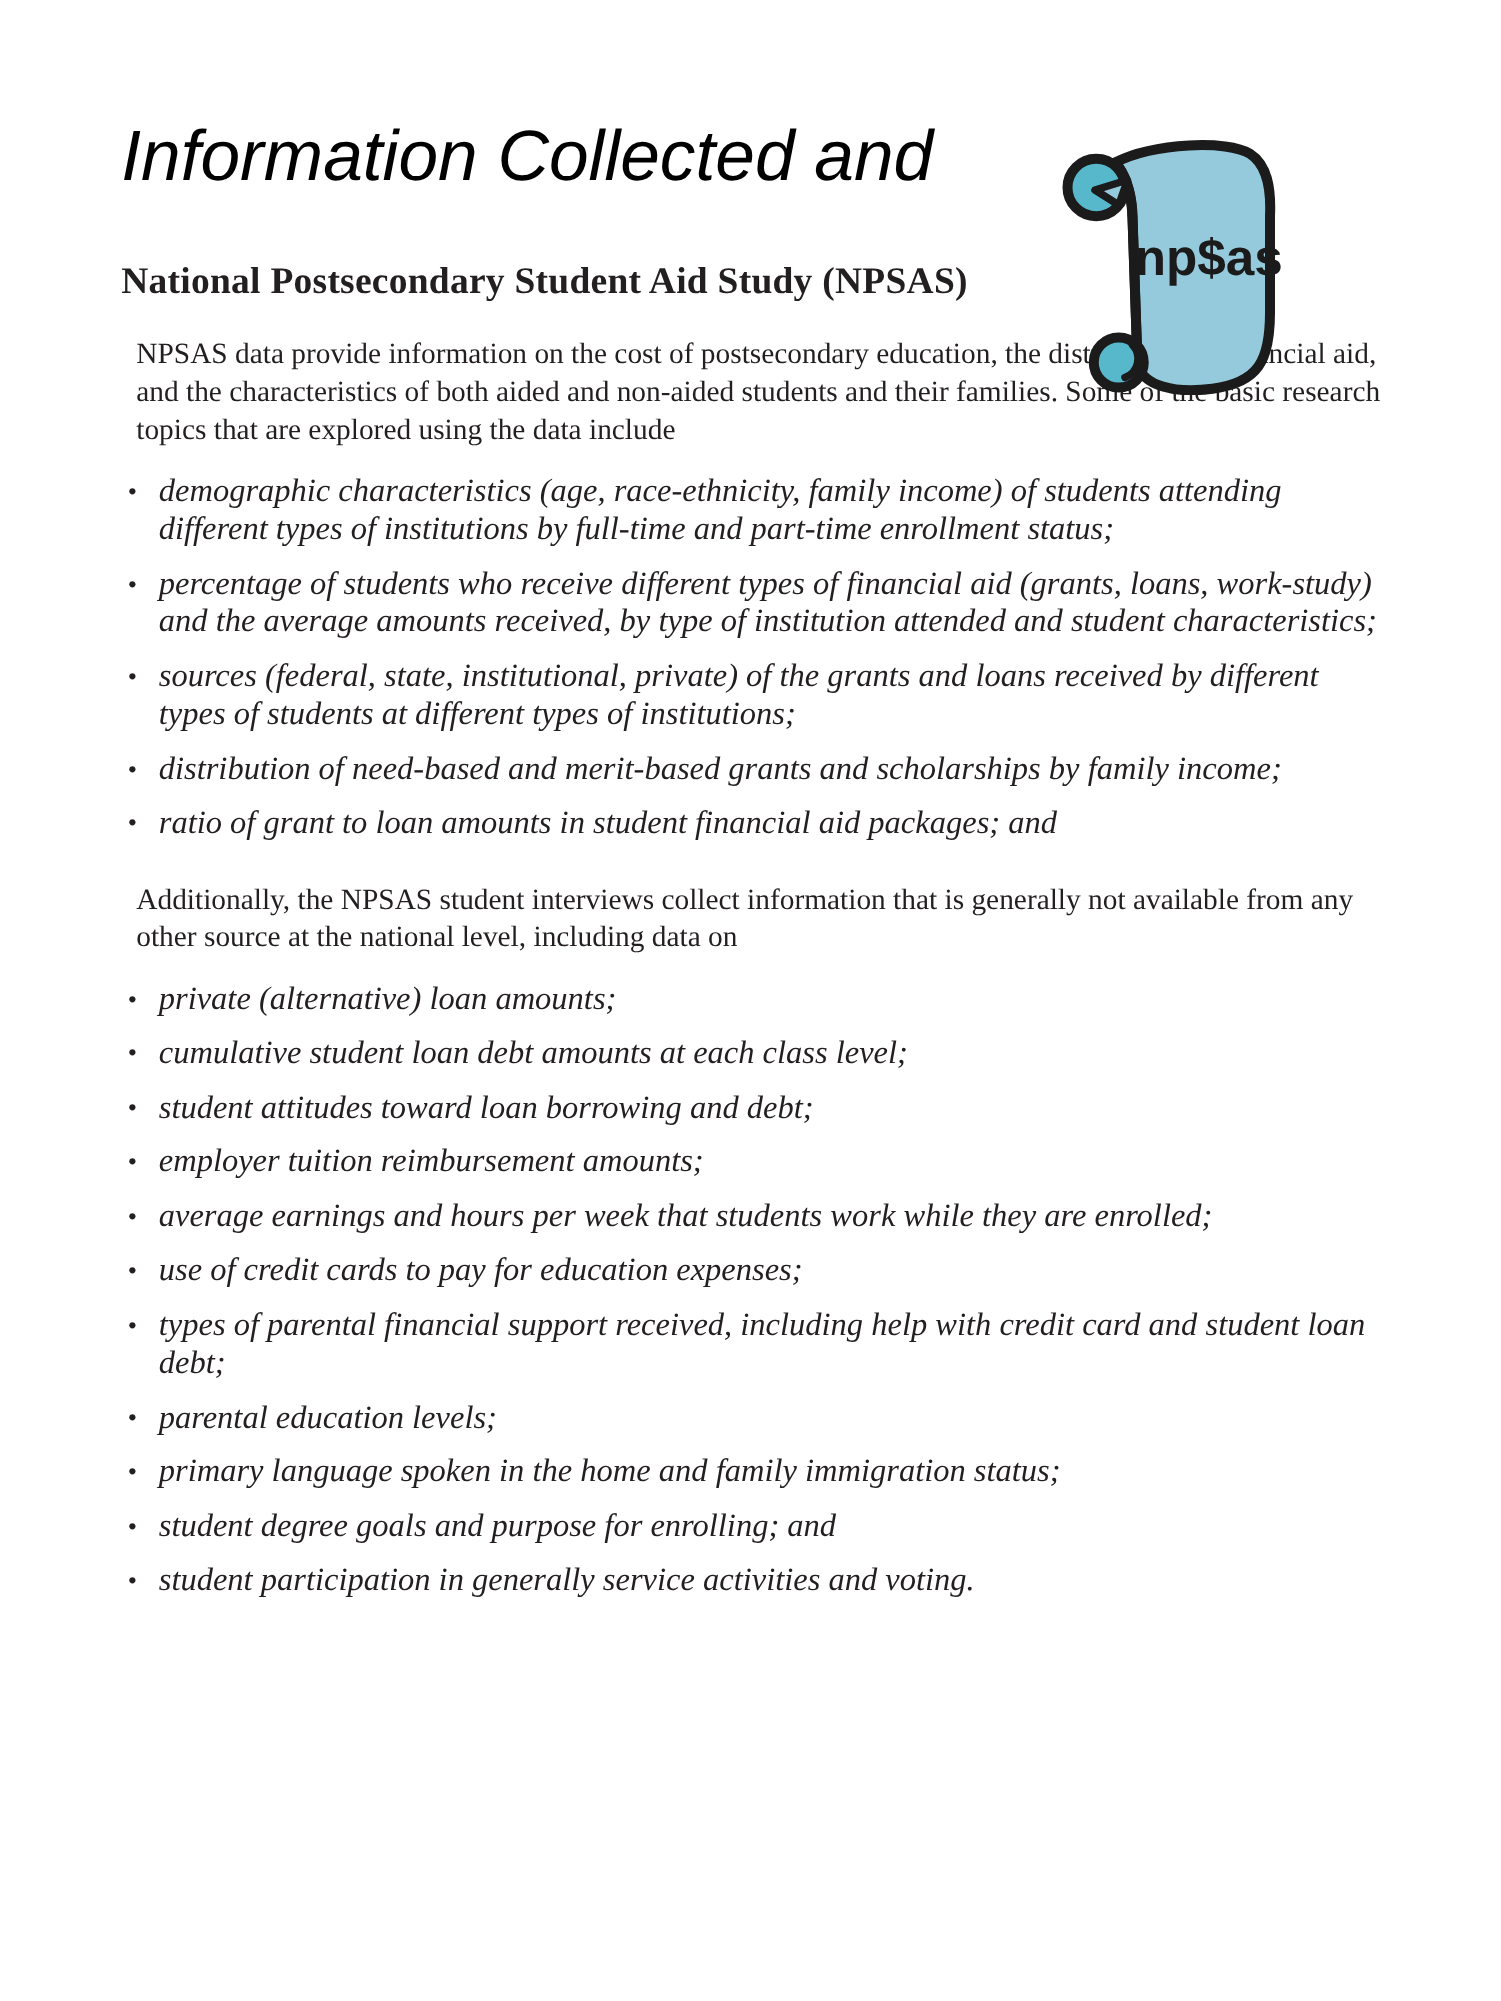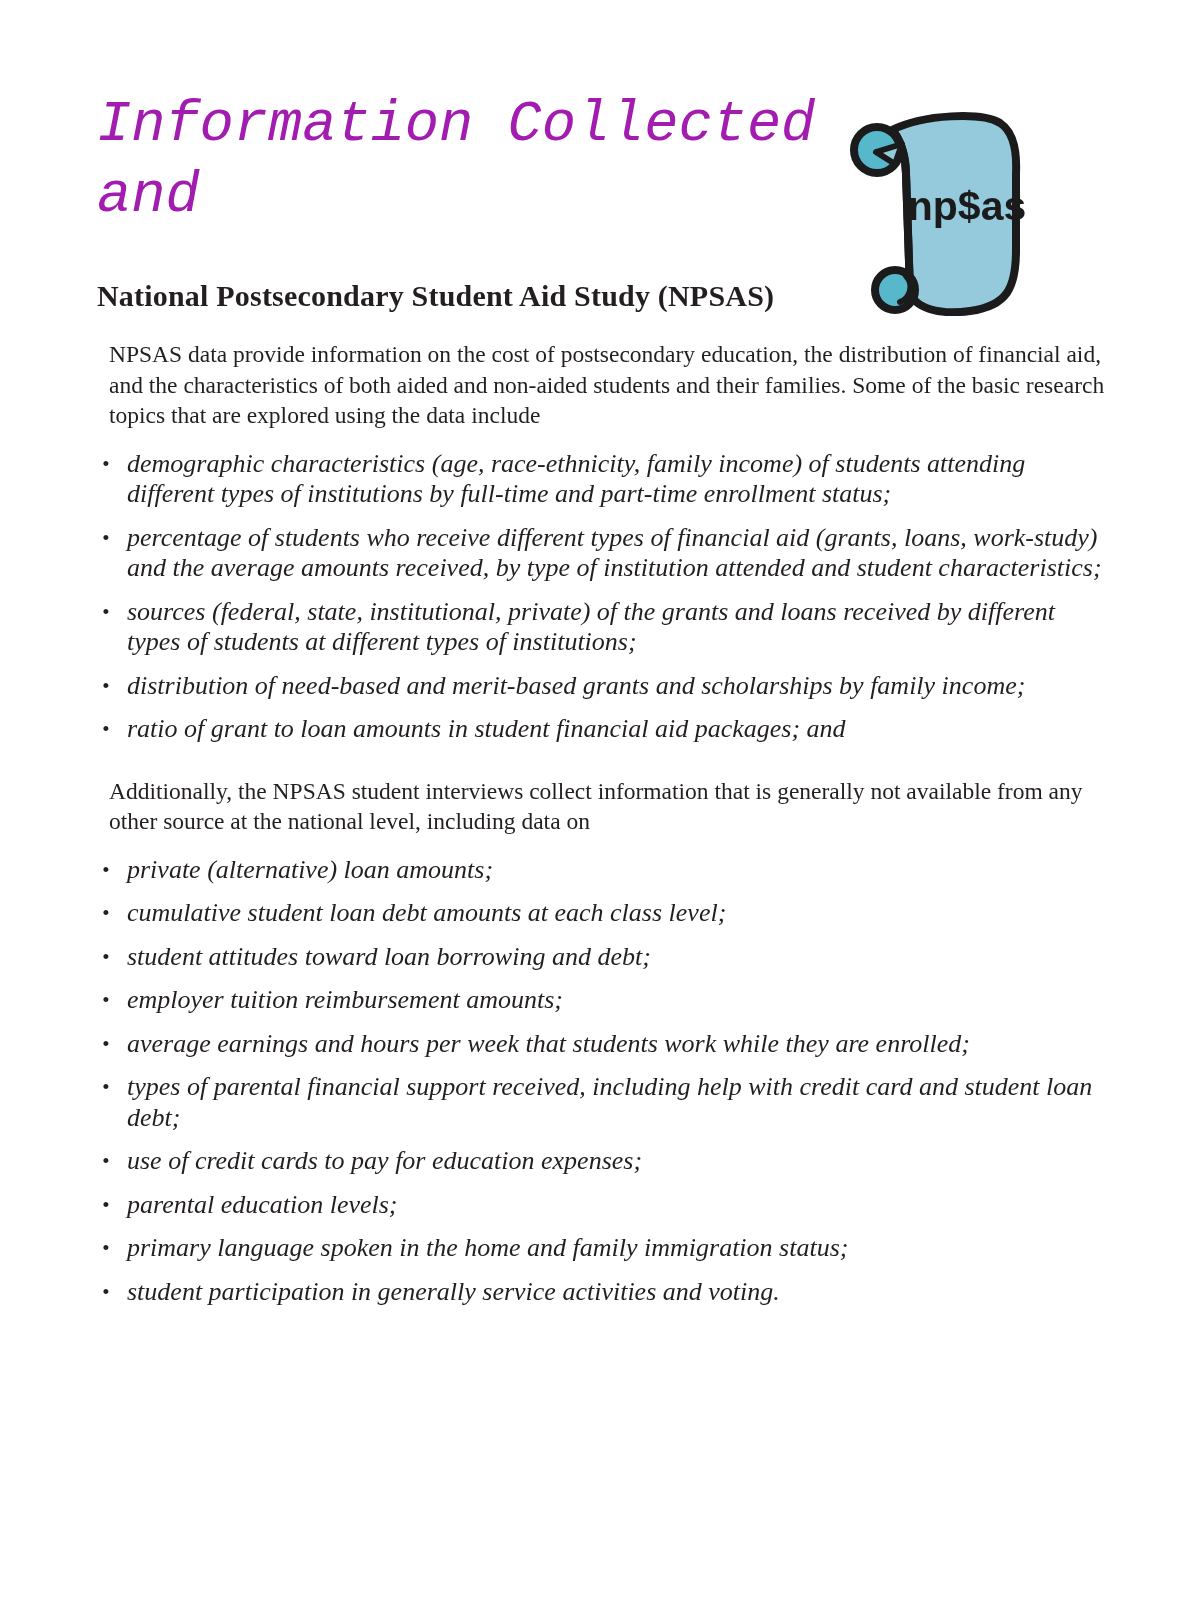--- a/index.html
+++ b/index.html
@@ -8,26 +8,26 @@
     width: 1201px;
     height: 1601px;
     background: #ffffff;
     font-family: "Liberation Serif", serif;
     color: #231f20;
     overflow: hidden;
     box-sizing: border-box;
     padding: 90px 95px 0 97px;
   }
   .title {
-    font-family: Liberation Mono, monospace;
+    font-family: Liberation Sans, sans-serif;
     font-style: italic;
     font-weight: 500;
     font-size: 57px;
     line-height: 71px;
-    color: #a21caf;
+    color: #000000;
     margin: 0;
     max-width: 760px;
   }
   .title .line { display: block; }
   .logo-wrap {
     position: absolute;
     left: 842px;
     top: 104px;
     width: 205px;
     height: 212px;
@@ -115,20 +115,21 @@
   </ul>
 
   <p class="body-text additional">Additionally, the NPSAS student interviews collect information that is generally not available from any other source at the national level, including data on</p>
 
   <ul class="bullet-list">
     <li><span>private (alternative) loan amounts;</span></li>
     <li><span>cumulative student loan debt amounts at each class level;</span></li>
     <li><span>student attitudes toward loan borrowing and debt;</span></li>
     <li><span>employer tuition reimbursement amounts;</span></li>
     <li><span>average earnings and hours per week that students work while they are enrolled;</span></li>
+    <li><span>use of credit cards to pay for education expenses;</span></li>
     <li><span>types of parental financial support received, including help with credit card and student loan debt;</span></li>
-    <li><span>use of credit cards to pay for education expenses;</span></li>
     <li><span>parental education levels;</span></li>
     <li><span>primary language spoken in the home and family immigration status;</span></li>
+    <li><span>student degree goals and purpose for enrolling; and</span></li>
     <li><span>student participation in generally service activities and voting.</span></li>
   </ul>
 
 </div>
 
 </body></html>

